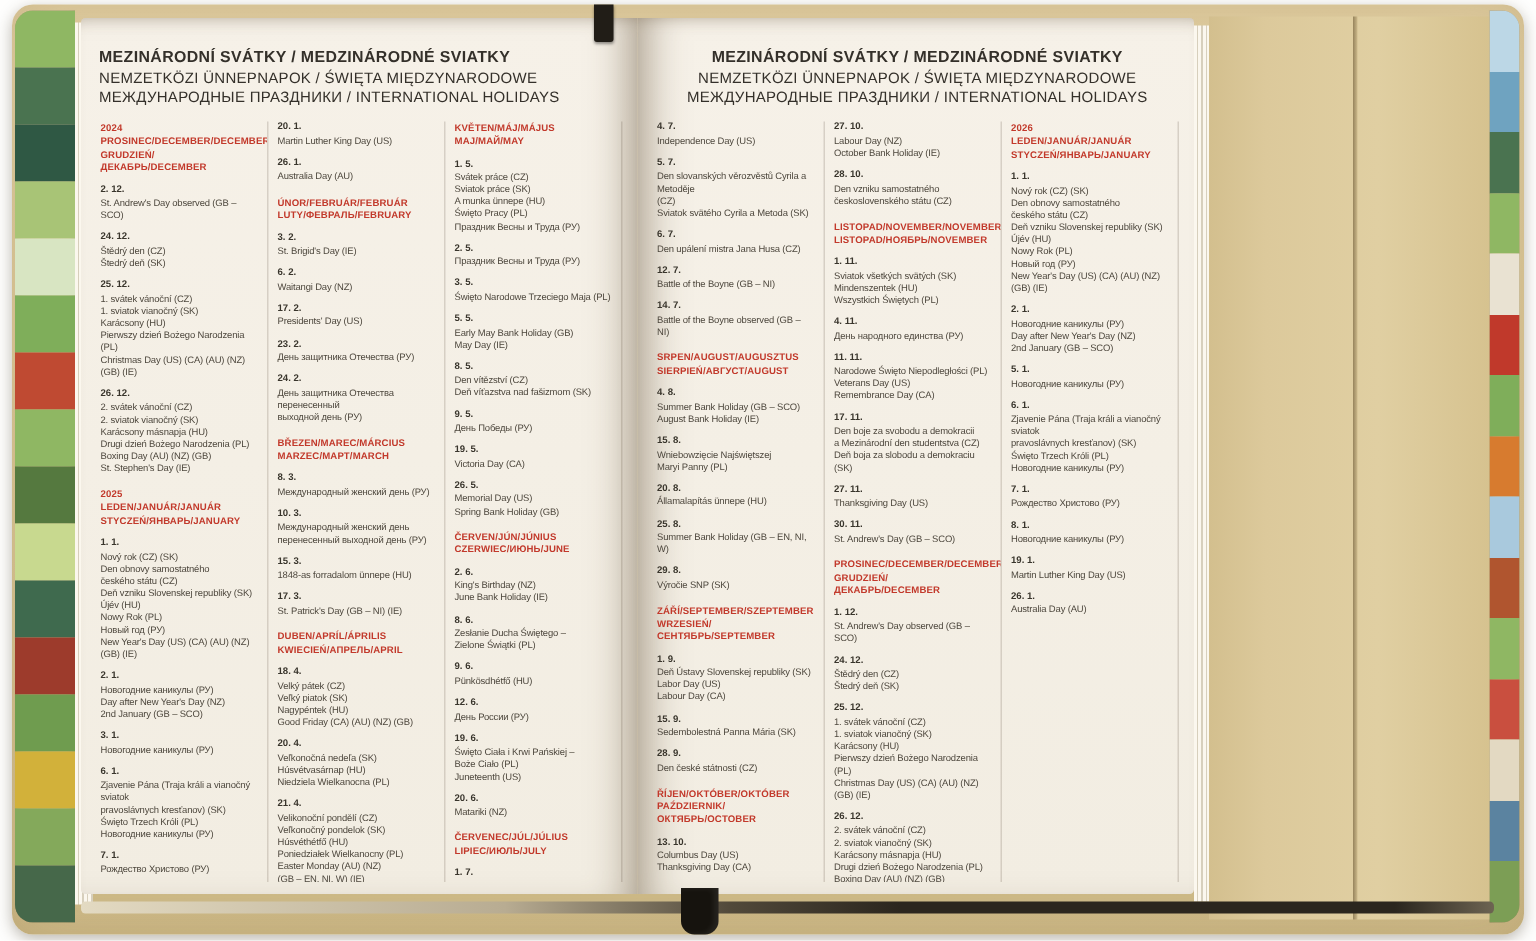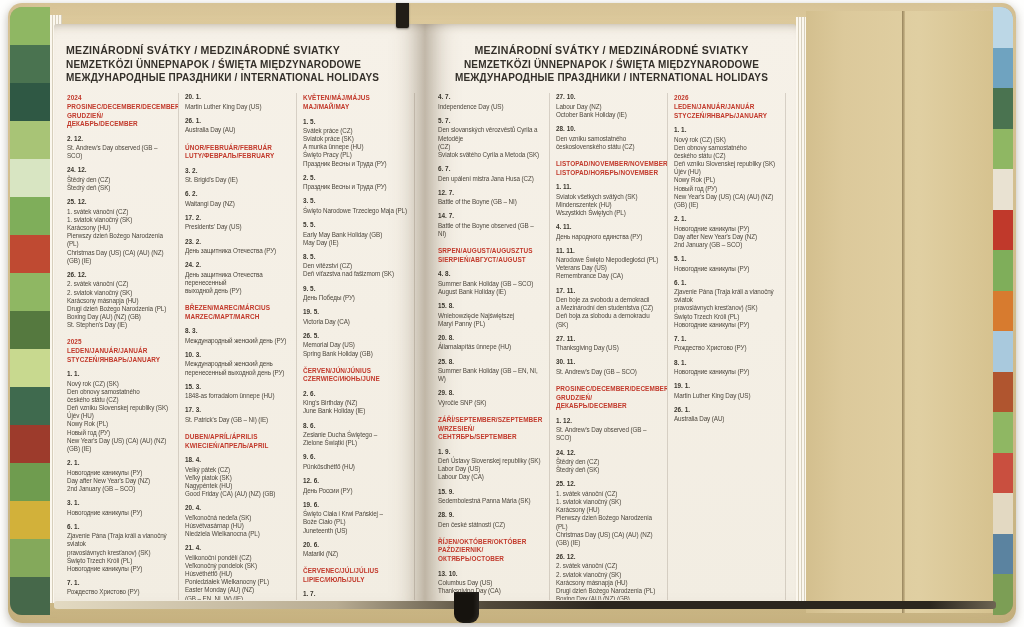--- a/index.html
+++ b/index.html
@@ -18,30 +18,30 @@
   .edges-l{position:absolute;left:42px;top:12px;width:12px;height:588px;
            background:repeating-linear-gradient(90deg,#fbf7ee 0 2px,#d7cfbc 2px 3px);}
   .edges-r{position:absolute;left:788px;top:14px;width:10px;height:584px;
            background:repeating-linear-gradient(90deg,#fbf7ee 0 2px,#d7cfbc 2px 3px);}
   
   .flap{position:absolute;left:798px;top:8px;width:188px;height:602px;
         background:linear-gradient(90deg,#d3bf8e,#dcc99b 20%,#e0cfa2 60%,#d6c28f);}
   .flap-crease{position:absolute;left:96px;top:0;width:3px;height:100%;
         background:linear-gradient(90deg,rgba(90,70,35,.55),rgba(150,125,75,.25));}
   
-  .spread{position:absolute;left:46px;top:21px;width:742px;height:584px;display:flex;}
+  .spread{position:absolute;left:46px;top:9px;width:742px;height:584px;display:flex;}
   .page{flex:1;display:flex;flex-direction:column;padding:16px 10px 8px 12px;
         background:linear-gradient(180deg,#f6f1e8,#f2ede2);}
   .page.left{border-radius:3px 0 0 3px;
         box-shadow:inset -22px 0 26px -16px rgba(95,78,52,.5), inset 0 8px 10px -8px rgba(95,78,52,.35);}
   .page.right{border-radius:0 3px 3px 0;
         box-shadow:inset 22px 0 26px -16px rgba(95,78,52,.5), inset 0 8px 10px -8px rgba(95,78,52,.35);}
   .page-header{margin:4px 0 9px;color:#34302a;}
   .page-header .h1{font-size:10.6px;font-weight:700;letter-spacing:.25px;line-height:1.32;}
-  .page-header .h2{font-size:10px;font-weight:700;letter-spacing:.2px;line-height:1.32;}
+  .page-header .h2{font-size:10px;font-weight:400;letter-spacing:.2px;line-height:1.32;}
   .page.right .page-header{text-align:center;}
   .cols{display:flex;flex:1;align-items:stretch;min-height:0;}
   .col{flex:1;padding:0 6px;border-right:1px solid rgba(75,63,45,.18);overflow:hidden;}
   .col:first-child{padding-left:1px;}
   .mh{color:#c2392b;font-weight:700;font-size:6.4px;line-height:1.34;margin:9px 0 6px;letter-spacing:.1px;}
   .mh:first-child{margin-top:1px;}
   .entry{margin:0 0 6px;}
   .date{font-size:6.4px;font-weight:700;color:#39352c;line-height:1.32;margin-bottom:1px;}
   .hl{font-size:6.3px;color:#4d473d;line-height:1.3;letter-spacing:-.1px;overflow-wrap:break-word;}
   

